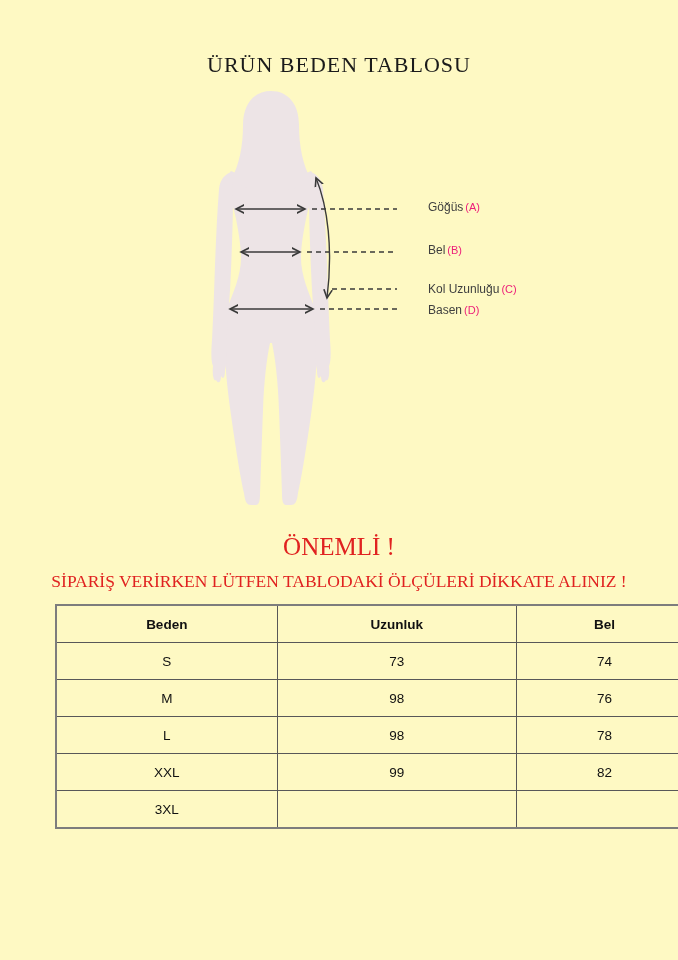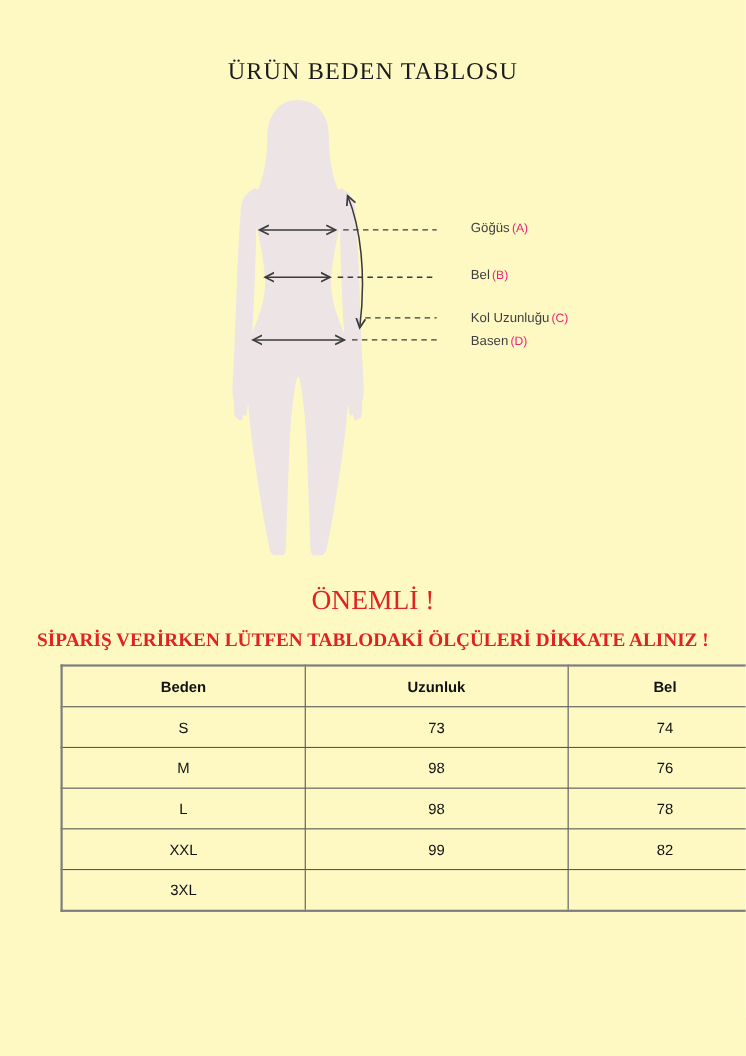--- a/index.html
+++ b/index.html
@@ -11,21 +11,21 @@
   #figure-svg{position:absolute;left:183px;top:85px;width:220px;height:420px;}
   .sil{fill:#EDE4E6;stroke:none;}
   .meas{stroke:#3a3a3a;stroke-width:1.4;fill:none;}
   .dash{stroke:#3a3a3a;stroke-width:1.3;stroke-dasharray:5,4;fill:none;}
   .mlabel{position:absolute;left:411px;font-size:12px;color:#3f3f3f;white-space:nowrap;margin-left:17px;}
   .mlabel .letter{color:#ED1E79;margin-left:2px;font-size:11px;}
   .important{position:absolute;top:533px;left:0;width:678px;text-align:center;
              font-family:"Liberation Serif",serif;font-weight:normal;font-size:25px;
              color:#E02220;}
   .warning{position:absolute;top:571px;left:0;width:678px;text-align:center;
-           font-family:"Liberation Serif",serif;font-weight:bold;font-size:17.5px;
+           font-family:"Liberation Serif",serif;font-weight:normal;font-size:17.5px;
            color:#E02220;white-space:nowrap;}
   #size-table{position:absolute;left:55px;top:604px;width:639px;
               border-collapse:collapse;table-layout:fixed;
               border:2px solid #7d7d7d;font-size:13.5px;color:#111;}
   #size-table th,#size-table td{border:1px solid #585858;text-align:center;
               vertical-align:middle;height:36px;padding:0;}
   #size-table th{font-weight:bold;}
   .c1{width:34.7%;} .c2{width:37.6%;} .c3{width:27.7%;}
 </style>
 </head>

